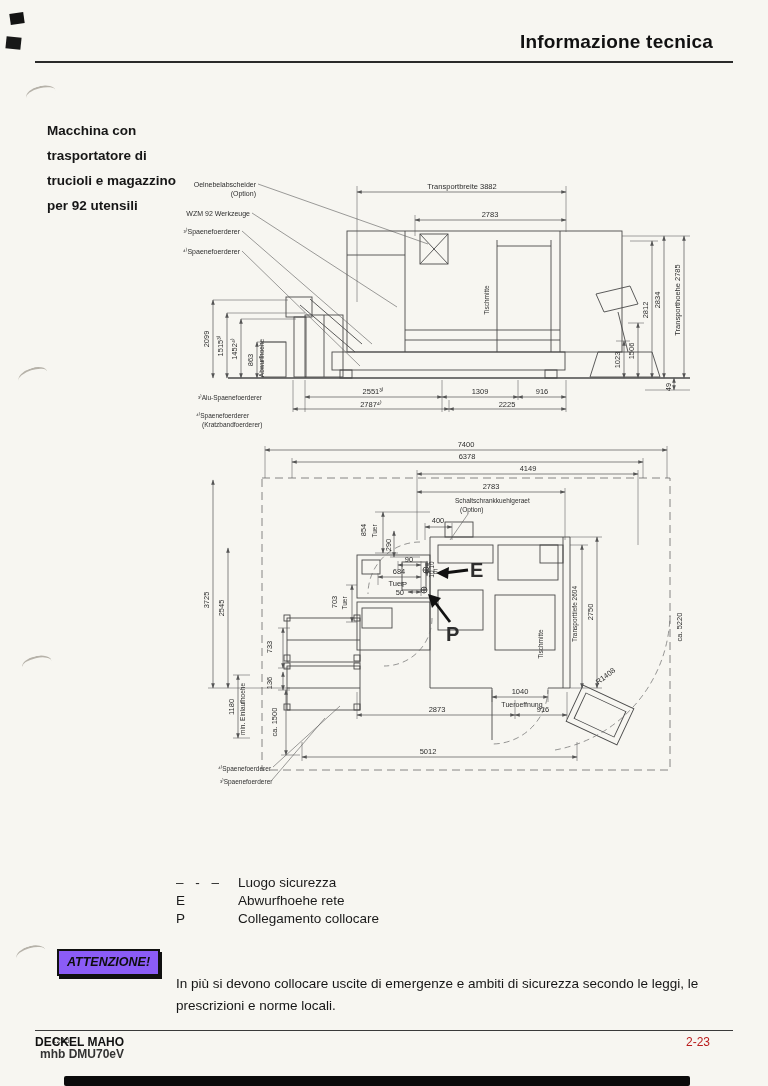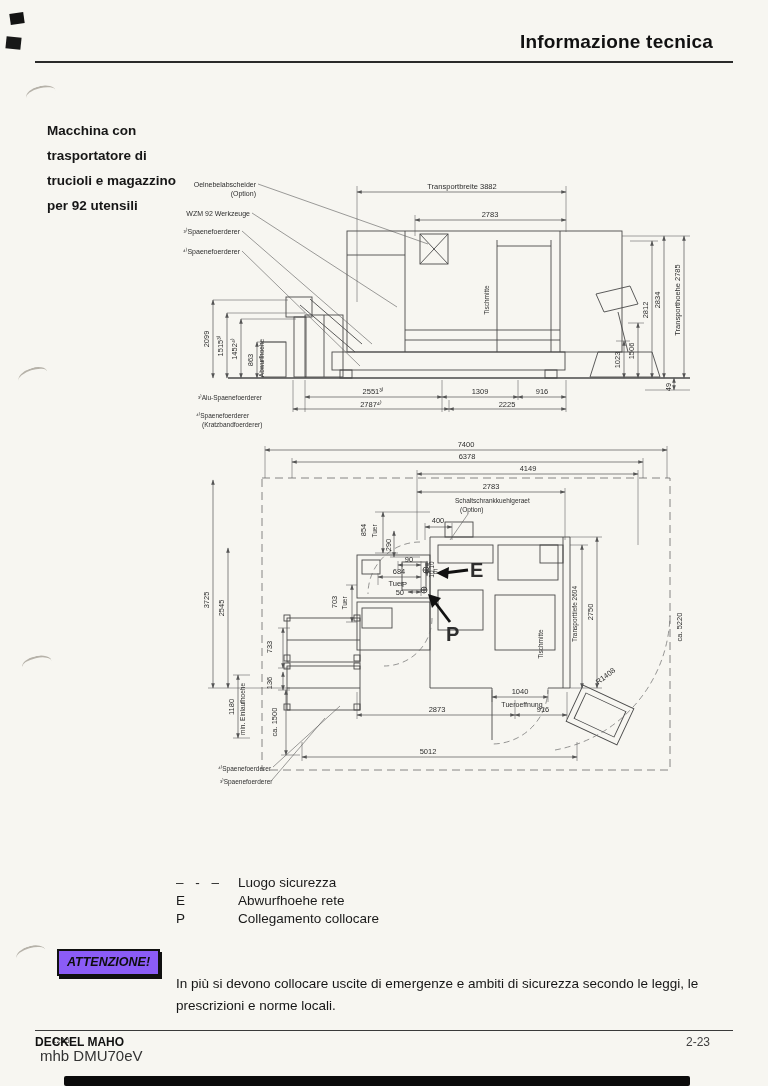--- a/index.html
+++ b/index.html
@@ -25,24 +25,24 @@
   .legend-symbol{width:62px;letter-spacing:1px;word-spacing:6px;}
   
   .attention-box{position:absolute;left:57px;top:949px;border:2.5px solid #101010;
                  box-shadow:2px 3px 0 #101010;background:#8b5cf6;padding:4px 8px 5px 8px;
                  font-style:italic;font-weight:bold;font-size:12.5px;color:#0d0d0d;}
   .attention-text{position:absolute;left:176px;top:941px;width:552px;font-size:13.5px;
                   line-height:22px;color:#161616;margin-top:32px;}
   
   .footer-rule{position:absolute;left:35px;right:35px;top:1030px;border-top:1.5px solid #3a3a3a;}
   .footer-doc-number{position:absolute;left:52px;top:1036px;font-size:8px;color:#333;}
-  .footer-doc-code{position:absolute;left:40px;top:1047px;font-size:15px;color:#333;}
+  .footer-doc-code{position:absolute;left:40px;top:1047px;font-size:12px;color:#333;font-weight:bold;}
   .footer-brand{position:absolute;left:35px;right:35px;top:1035px;text-align:left;
                 font-weight:bold;font-size:12px;color:#111;}
-  .footer-page{position:absolute;right:58px;top:1035px;font-size:12px;color:#404040;}
+  .footer-page{position:absolute;right:58px;top:1035px;font-size:12px;color:#b91c1c;}
   
   .scan-mark-1{position:absolute;left:10px;top:13px;width:14px;height:11px;background:#131313;transform:rotate(-8deg);}
   .scan-mark-2{position:absolute;left:6px;top:37px;width:15px;height:12px;background:#181818;transform:rotate(6deg);}
   .scan-curl{position:absolute;width:30px;height:14px;border-top:2px solid #b6b2a9;border-radius:50%;}
   .curl-1{left:26px;top:86px;transform:rotate(-14deg);}
   .curl-2{left:18px;top:368px;transform:rotate(-18deg);}
   .curl-3{left:22px;top:656px;transform:rotate(-12deg);}
   .curl-4{left:16px;top:946px;transform:rotate(-16deg);}
   .scan-bottom-bar{position:absolute;left:64px;top:1076px;width:626px;height:10px;background:#0b0b0b;border-radius:2px;}
 </style>

